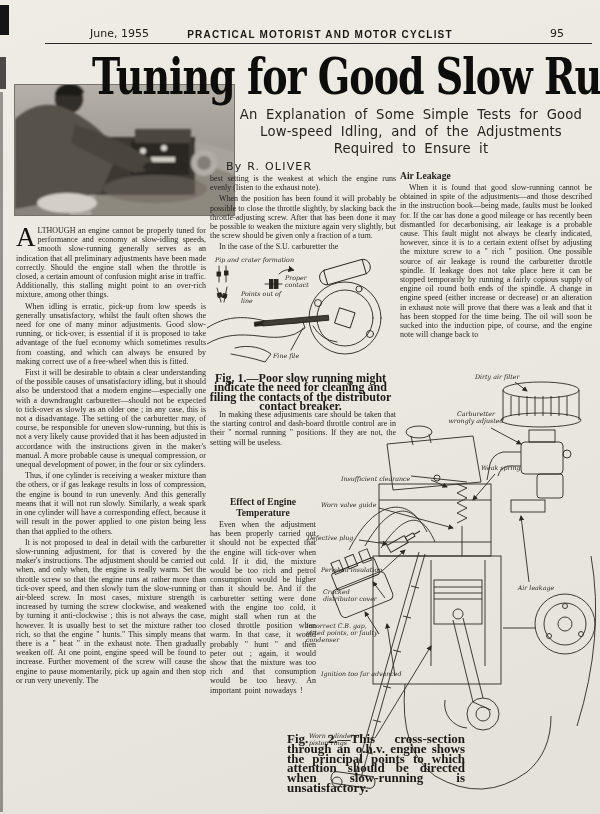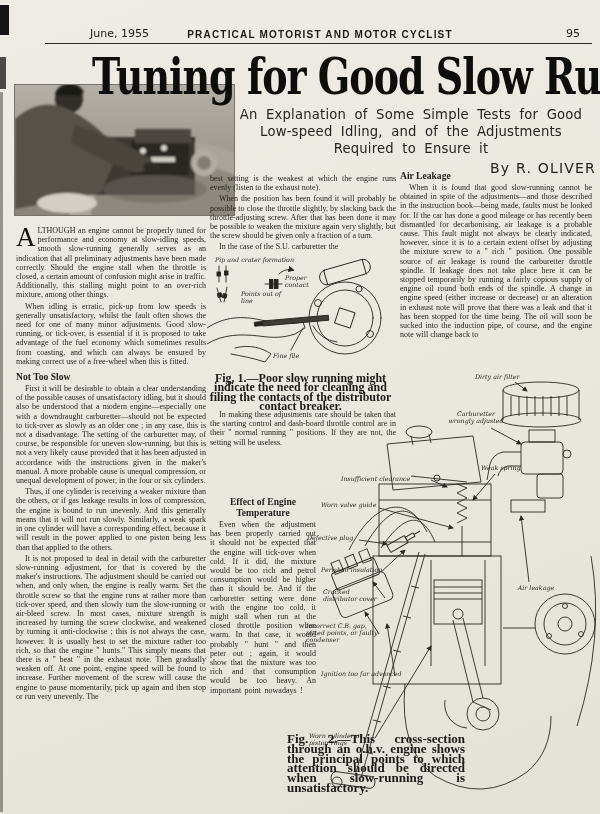--- a/index.html
+++ b/index.html
@@ -7,32 +7,32 @@
         background:linear-gradient(160deg,#efece5 0%,#eae7df 55%,#e4e1d8 100%);
         color:#1b1a17;font-family:"Liberation Serif",serif;}
   
   .blob1{position:absolute;left:0;top:5px;width:9px;height:30px;background:#151515;}
   .blob2{position:absolute;left:0;top:57px;width:6px;height:32px;background:#222;opacity:.8;}
   .edge-l{position:absolute;left:0;top:92px;width:3px;height:720px;background:#3d3b38;opacity:.5;}
   
   .hdr-date{position:absolute;left:54px;top:27px;font-size:11px;font-family:"DejaVu Sans",sans-serif;margin-left:36px;}
   .hdr-pub{position:absolute;left:150px;top:29px;width:340px;text-align:center;font-size:10px;
            letter-spacing:1.2px;font-weight:bold;font-family:Liberation Sans, sans-serif;}
-  .hdr-page{position:absolute;right:20px;top:27px;font-size:11px;font-family:"DejaVu Sans",sans-serif;text-align:right;}
+  .hdr-page{position:absolute;right:36px;top:27px;font-size:11px;font-family:"DejaVu Sans",sans-serif;text-align:right;}
   .hdr-rule{position:absolute;left:45px;right:8px;top:43px;height:1px;background:#2a2a28;}
   
   .title{position:absolute;left:92px;top:46px;width:508px;text-align:center;white-space:nowrap;
          font-family:"DejaVu Serif",serif;font-weight:bold;font-size:38px;color:#0d0d0b;
          letter-spacing:-1px;transform:scaleY(1.32);transform-origin:top center;}
   
   .subtitle{position:absolute;left:226px;top:106px;width:370px;text-align:center;
             font-family:"DejaVu Sans",sans-serif;font-size:13.2px;line-height:17px;
             letter-spacing:.2px;word-spacing:4px;color:#242421;}
-  .byline{position:absolute;left:226px;top:160px;width:370px;text-align:right;
-          font-family:"DejaVu Sans",sans-serif;font-size:14px;letter-spacing:1.2px;color:#23231f;}
+  .byline{position:absolute;left:226px;top:160px;width:370px;text-align:left;
+          font-family:"DejaVu Sans",sans-serif;font-size:11px;letter-spacing:1.2px;color:#23231f;}
   
   .photo{position:absolute;left:14px;top:84px;width:219px;height:130px;border:1px solid #77736c;}
   
   .col{position:absolute;text-align:justify;font-size:8px;line-height:9.2px;color:#201f1b;}
   .col p{margin:0 0 2px;text-indent:9px;}
   .col p.ni{text-indent:0;}
   .col h3{font-size:9.6px;line-height:11px;margin:5px 0 2px;font-weight:bold;}
   .left-col{left:16px;top:226px;width:190px;}
   .mid-top{left:210px;top:174px;width:186px;}
   .mid-mid{left:210px;top:410px;width:186px;}
@@ -102,21 +102,20 @@
     </svg>
   </div>
 
   <div class="title">Tuning for Good Slow Running</div>
   <div class="subtitle">An Explanation of Some Simple Tests for Good Low-speed Idling, and of the Adjustments Required to Ensure it</div>
   <div class="byline">By R. OLIVER</div>
 
   <div class="col left-col">
     <p class="ni"><span class="dropcap">A</span><span>LTHOUGH an engine cannot be properly tuned for performance and economy at slow-idling speeds, smooth slow-running generally serves as an indication that all preliminary adjustments have been made correctly. Should the engine stall when the throttle is closed, a certain amount of confusion might arise in traffic. Additionally, this stalling might point to an over-rich mixture, among other things.</span></p>
     <p>When idling is erratic, pick-up from low speeds is generally unsatisfactory, whilst the fault often shows the need for one of many minor adjustments. Good slow-running, or tick-over, is essential if it is proposed to take advantage of the fuel economy which sometimes results from coasting, and which can always be ensured by making correct use of a free-wheel when this is fitted.</p>
-    <h3>Not Too Slow</h3>
     <p>First it will be desirable to obtain a clear understanding of the possible causes of unsatisfactory idling, but it should also be understood that a modern engine—especially one with a downdraught carburetter—should not be expected to tick-over as slowly as an older one ; in any case, this is not a disadvantage. The setting of the carburetter may, of course, be responsible for uneven slow-running, but this is not a very likely cause provided that it has been adjusted in accordance with the instructions given in the maker's manual. A more probable cause is unequal compression, or unequal development of power, in the four or six cylinders.</p>
     <p>Thus, if one cylinder is receiving a weaker mixture than the others, or if gas leakage results in loss of compression, the engine is bound to run unevenly. And this generally means that it will not run slowly. Similarly, a weak spark in one cylinder will have a corresponding effect, because it will result in the power applied to one piston being less than that applied to the others.</p>
     <p>It is not proposed to deal in detail with the carburetter slow-running adjustment, for that is covered by the maker's instructions. The adjustment should be carried out when, and only when, the engine is really warm. Set the throttle screw so that the engine runs at rather more than tick-over speed, and then slowly turn the slow-running or air-bleed screw. In most cases, mixture strength is increased by turning the screw clockwise, and weakened by turning it anti-clockwise ; this is not always the case, however. It is usually best to set the mixture rather too rich, so that the engine " hunts." This simply means that there is a " beat " in the exhaust note. Then gradually weaken off. At one point, engine speed will be found to increase. Further movement of the screw will cause the engine to pause momentarily, pick up again and then stop or run very unevenly. The</p>
   </div>
 
   <div class="col mid-top">
     <p class="ni">best setting is the weakest at which the engine runs evenly (listen to the exhaust note).</p>
     <p>When the position has been found it will probably be possible to close the throttle slightly, by slacking back the throttle-adjusting screw. After that has been done it may be possible to weaken the mixture again very slightly, but the screw should be given only a fraction of a turn.</p>
     <p>In the case of the S.U. carburetter the</p>
   </div>

